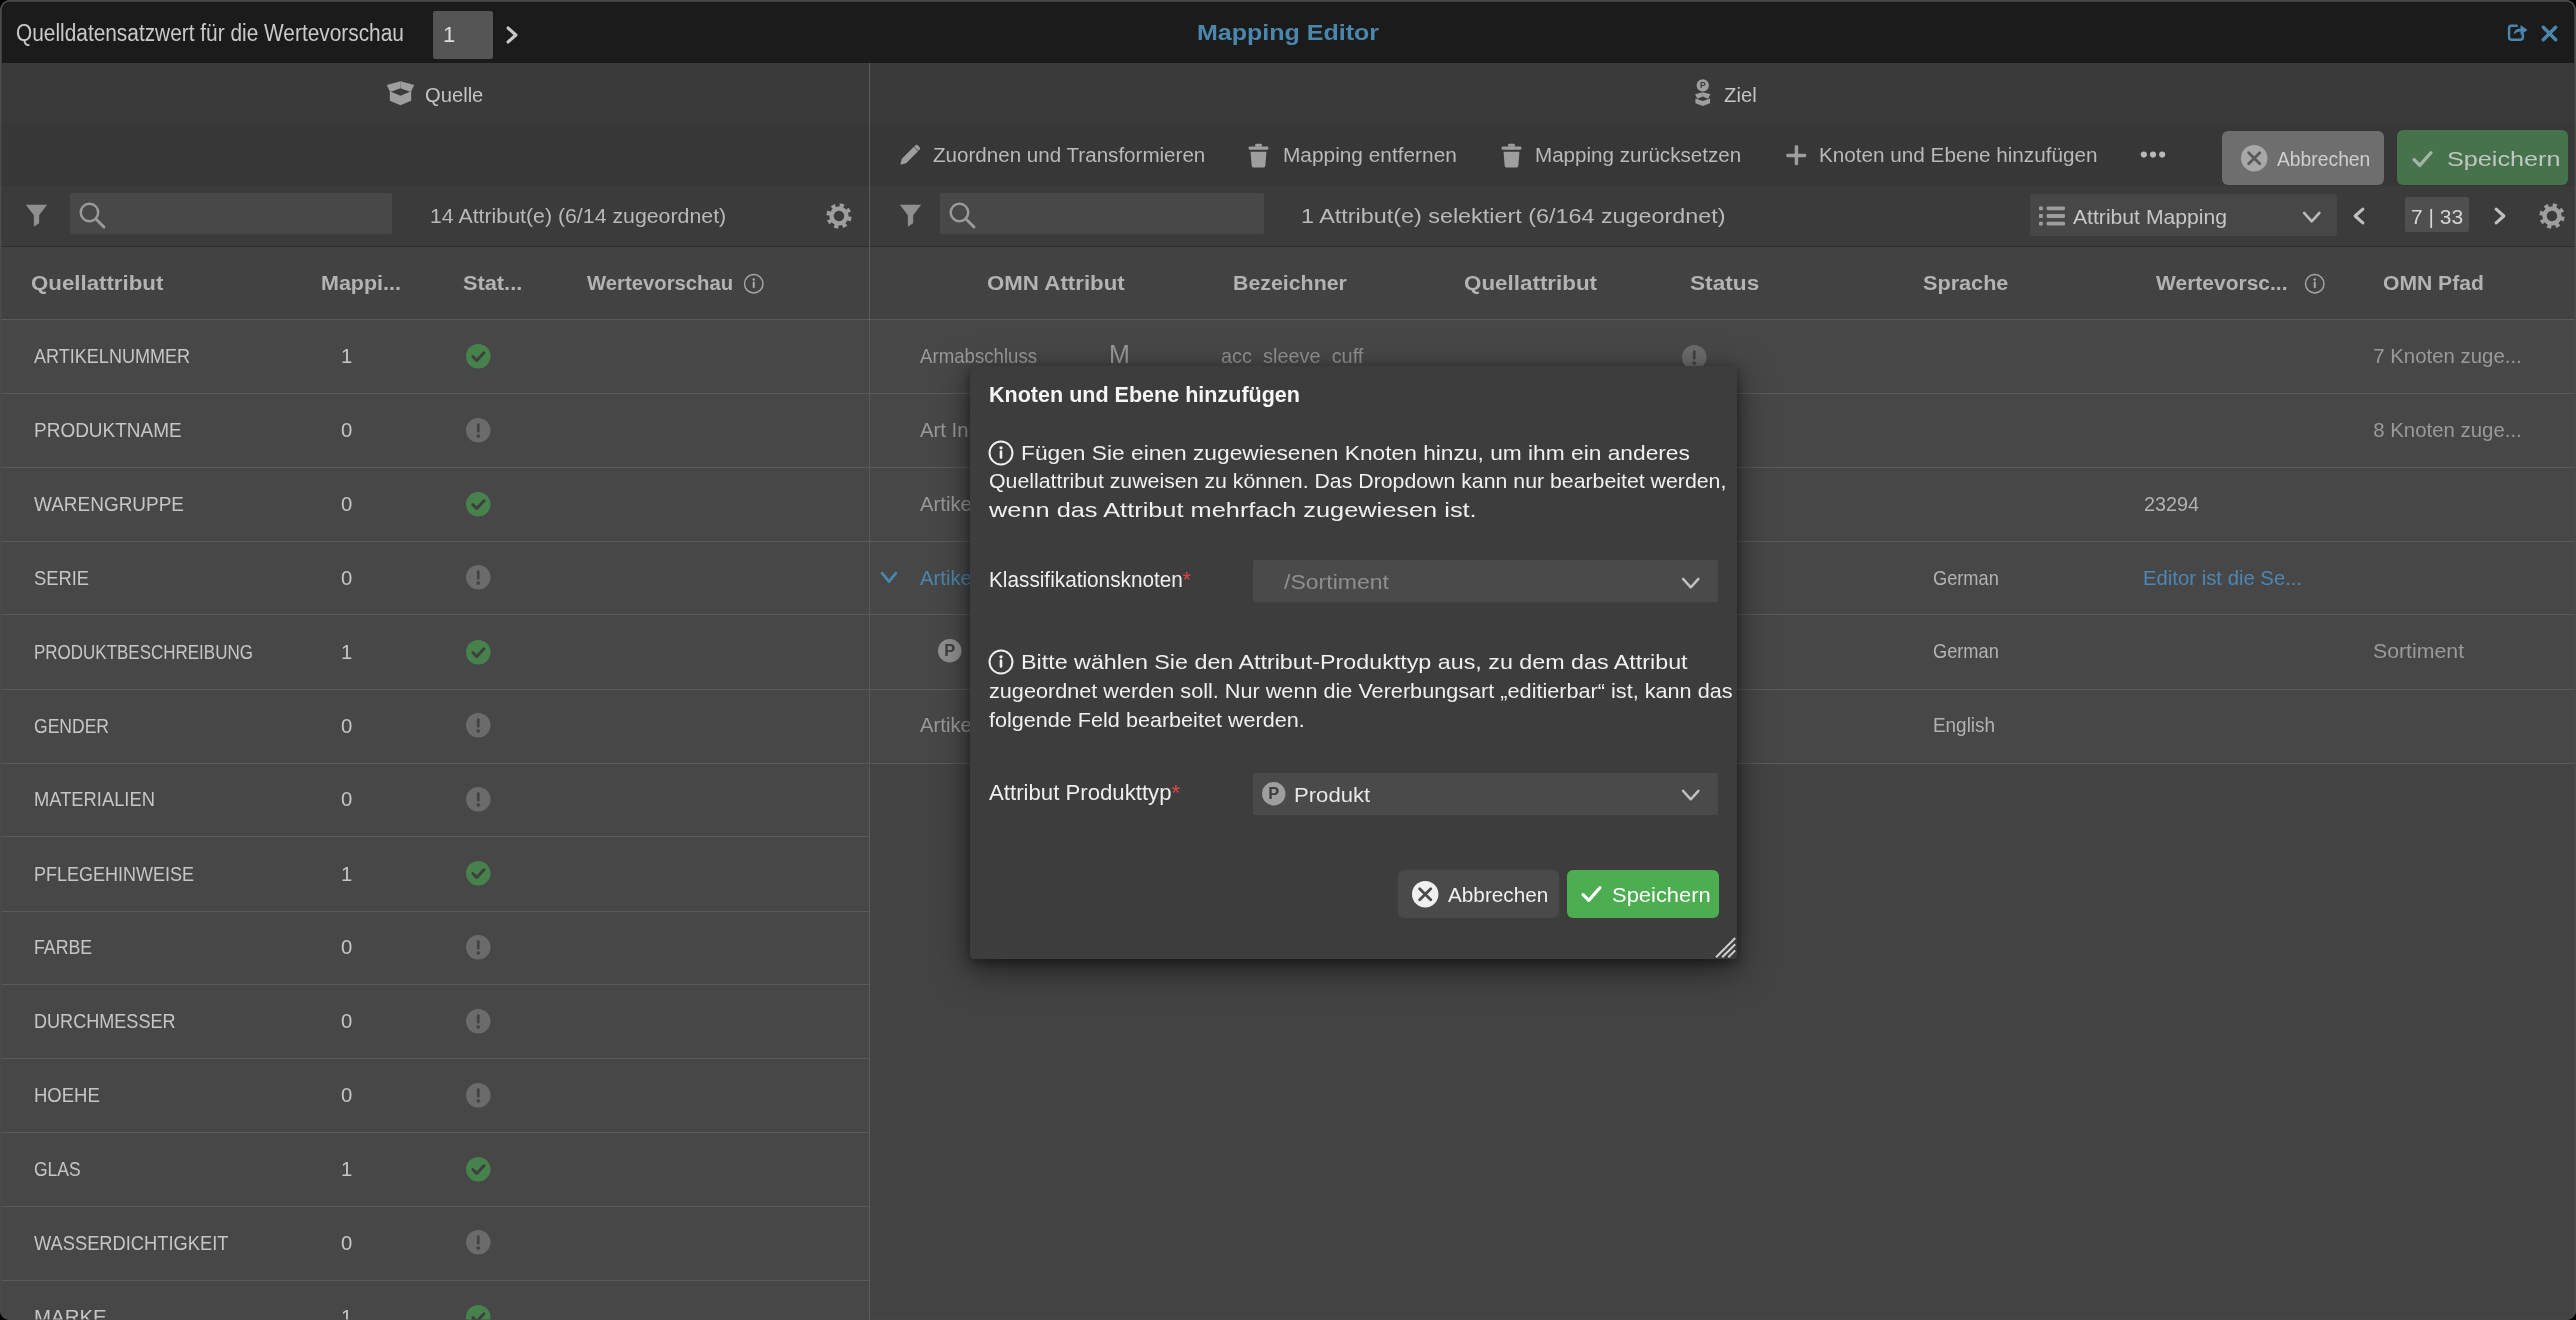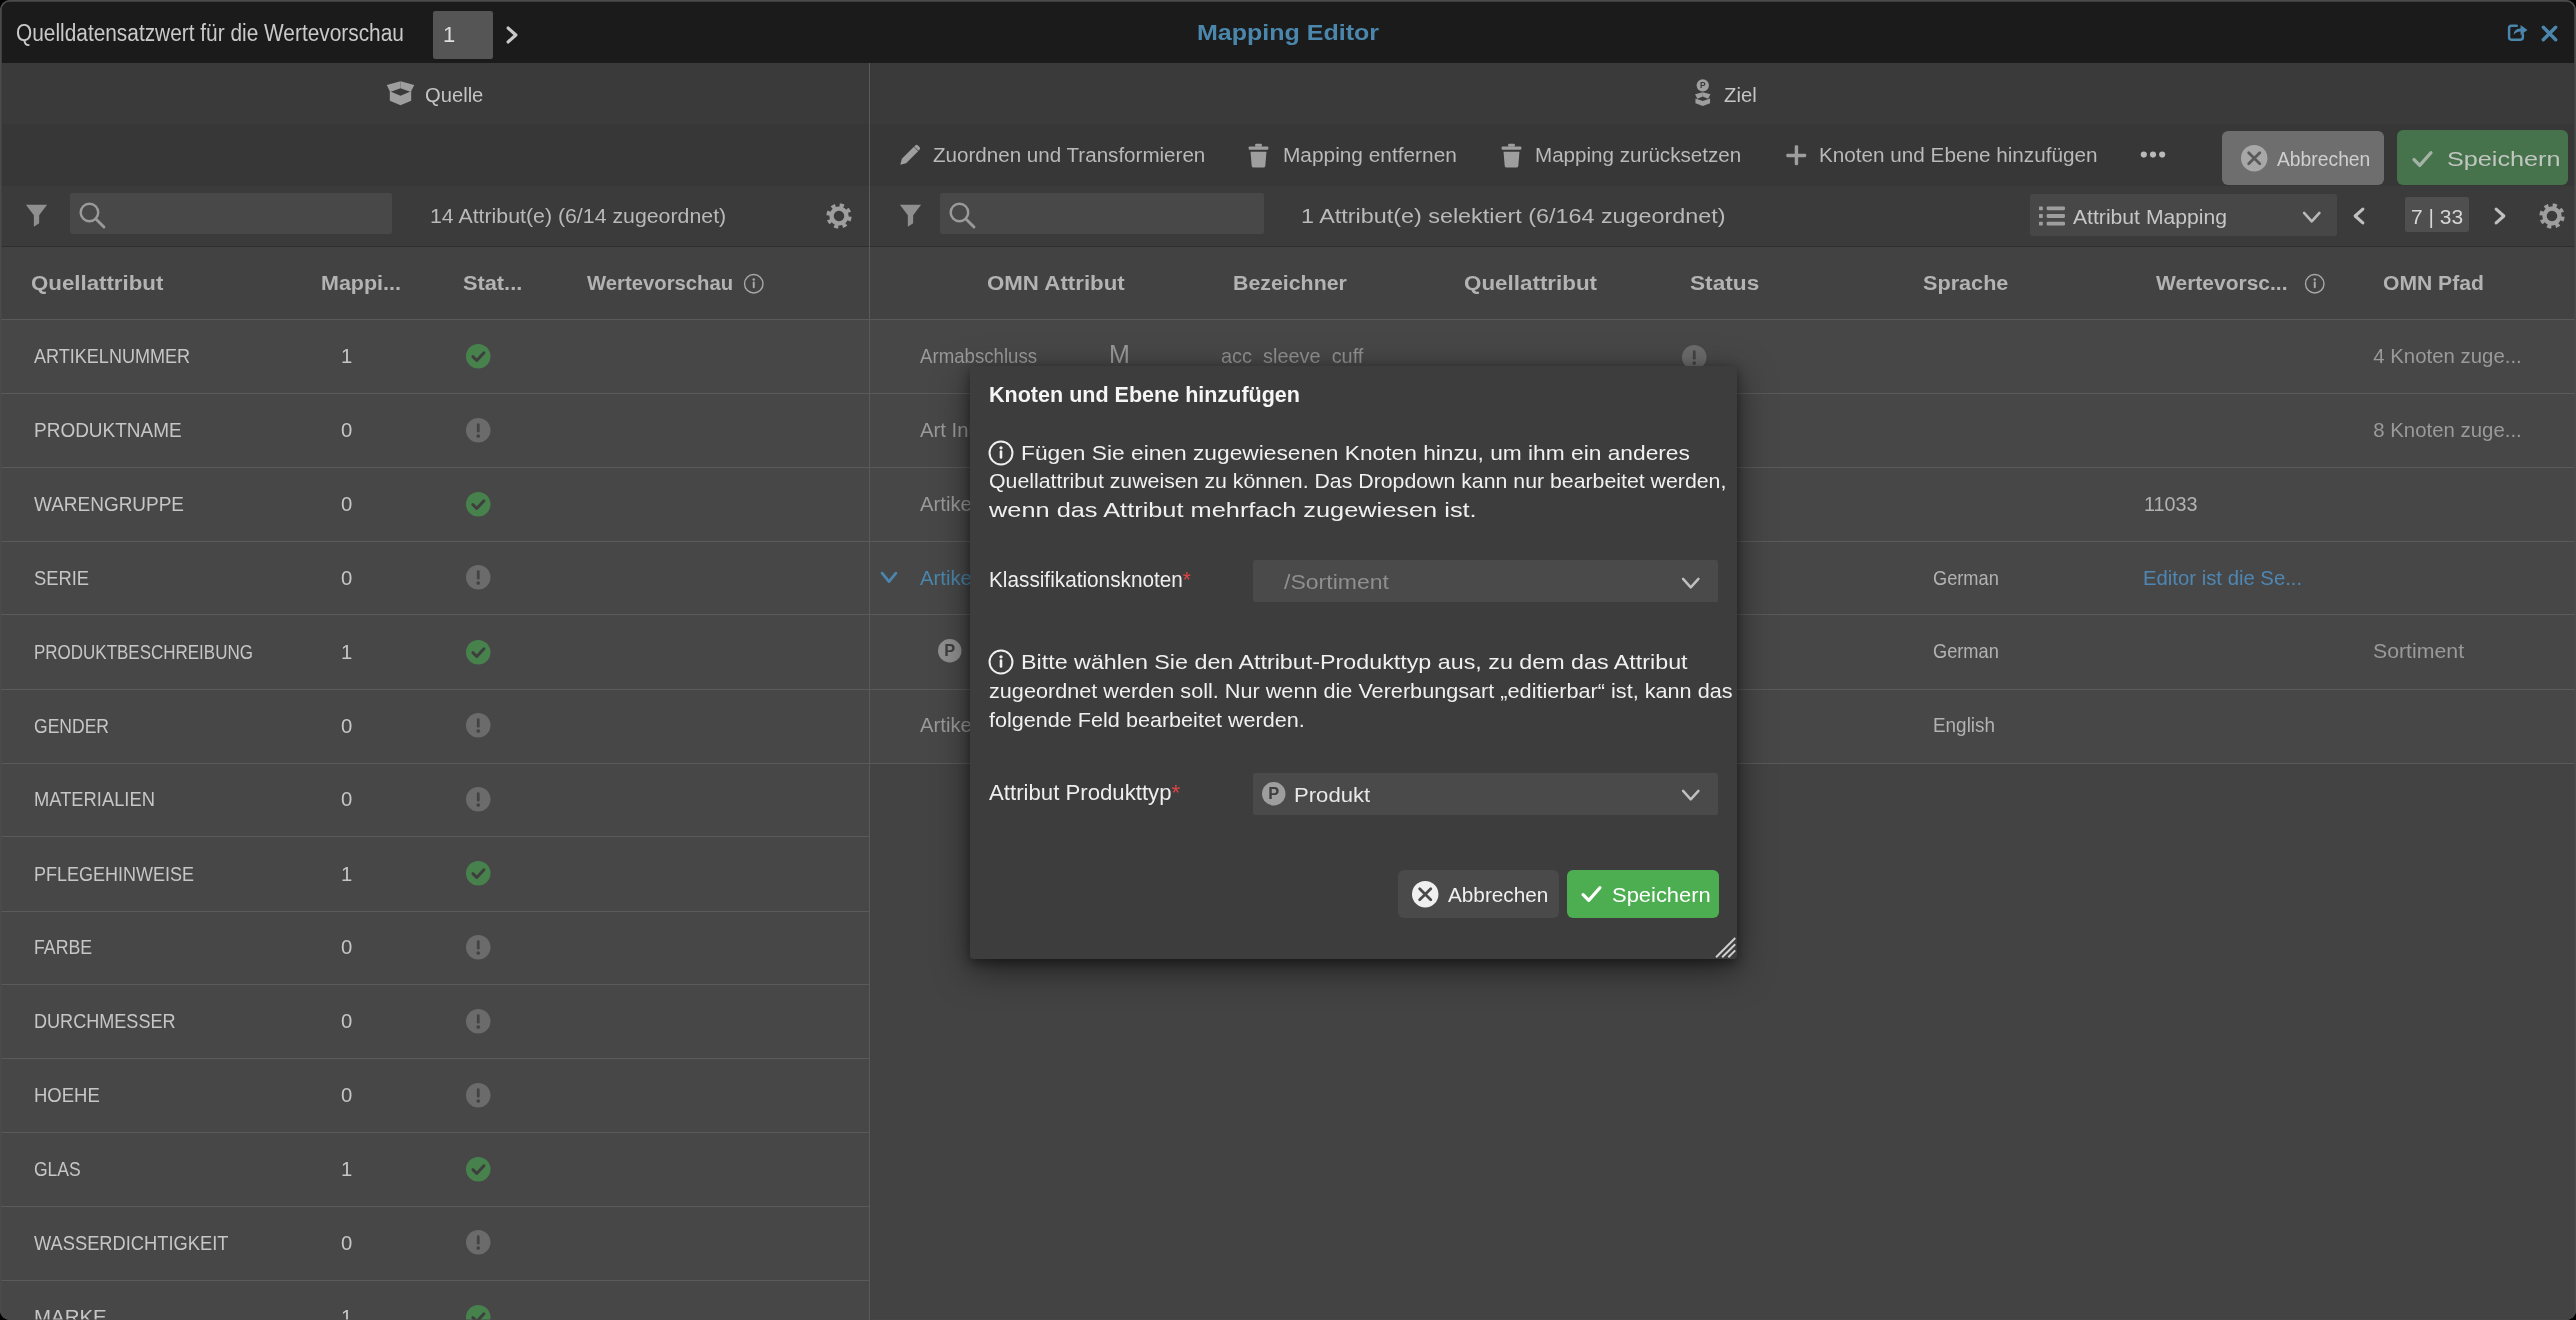--- a/index.html
+++ b/index.html
@@ -259,25 +259,25 @@
       <path d="M9,16.5 L14,21.5 L23.5,11.5" fill="none" stroke="#3e3e3e" stroke-width="3.8" stroke-linecap="round" stroke-linejoin="round"></path>
     </svg>
 <div class="t fit" style="left: 920px; top: 356px; font-size: 20.3px; font-weight: 400; color: rgb(154, 154, 154); --tw: 117px; transform: translateY(-50%) scaleX(0.9194);">Armabschluss</div>
 <div class="t fit" style="left:1109px;top:354px;font-size:25px;font-weight:400;color:#999999;">M</div>
 <div class="t fit" style="left: 1221px; top: 356px; font-size: 20.3px; font-weight: 400; color: rgb(144, 144, 144); --tw: 143px; transform: translateY(-50%) scaleX(0.9812);">acc_sleeve_cuff</div>
 <svg class="abs" style="left:1682px;top:345px" width="24.5" height="24.5" viewBox="0 0 32 32">
       <circle cx="16" cy="16" r="16" fill="#6b6b6b"></circle>
       <rect x="14.2" y="7" width="3.6" height="12" rx="1.8" fill="#434343"></rect>
       <circle cx="16" cy="23.5" r="2.4" fill="#434343"></circle>
     </svg>
-<div class="t fitr" style="right: 54px; top: 356px; font-size: 20.3px; font-weight: 400; color: rgb(154, 154, 154); --tw: 149px; transform: translateY(-50%) scaleX(1.0051);">4 Knoten zuge...</div>
+<div class="t fitr" style="right: 54px; top: 356px; font-size: 20.3px; font-weight: 400; color: rgb(154, 154, 154); --tw: 149px; transform: translateY(-50%) scaleX(1.0051);">7 Knoten zuge...</div>
 <div class="t fit" style="left:920px;top:430px;font-size:20.3px;font-weight:400;color:#9a9a9a;">Art Inhalt</div>
 <div class="t fitr" style="right: 54px; top: 430px; font-size: 20.3px; font-weight: 400; color: rgb(154, 154, 154); --tw: 149px; transform: translateY(-50%) scaleX(1.0051);">8 Knoten zuge...</div>
 <div class="t fit" style="left:920px;top:504px;font-size:20.3px;font-weight:400;color:#9a9a9a;">Artikelnummer</div>
-<div class="t fit" style="left: 2144px; top: 504px; font-size: 20.3px; font-weight: 400; color: rgb(178, 178, 178); --tw: 55px; transform: translateY(-50%) scaleX(0.9769);">11033</div>
+<div class="t fit" style="left: 2144px; top: 504px; font-size: 20.3px; font-weight: 400; color: rgb(178, 178, 178); --tw: 55px; transform: translateY(-50%) scaleX(0.9769);">23294</div>
 <svg class="abs" style="left:879px;top:567px" width="20" height="20" viewBox="0 0 26 26">
       <path d="M4,8.0 L13.0,19.0 L22,8.0" fill="none" stroke="#4a86ad" stroke-width="3.6" stroke-linecap="round" stroke-linejoin="round"></path>
     </svg>
 <div class="t fit" style="left:920px;top:578px;font-size:20.3px;font-weight:400;color:#4a86ad;">Artikelname</div>
 <div class="t fit" style="left: 1933px; top: 578px; font-size: 20.3px; font-weight: 400; color: rgb(178, 178, 178); --tw: 66px; transform: translateY(-50%) scaleX(0.8983);">German</div>
 <div class="t fit" style="left: 2143px; top: 578px; font-size: 20.3px; font-weight: 400; color: rgb(78, 135, 180); --tw: 157px; transform: translateY(-50%) scaleX(1.0012);">Editor ist die Se...</div>
 <svg class="abs" style="left:938px;top:639px" width="25" height="25" viewBox="0 0 33.0 33.0">
       <circle cx="15.5" cy="15.5" r="15.5" fill="#8f8f8f"></circle>
       <text x="15.5" y="22.939999999999998" text-anchor="middle" font-family="Liberation Sans" font-size="21.7" font-weight="700" fill="#3f3f3f">P</text>
     </svg>

